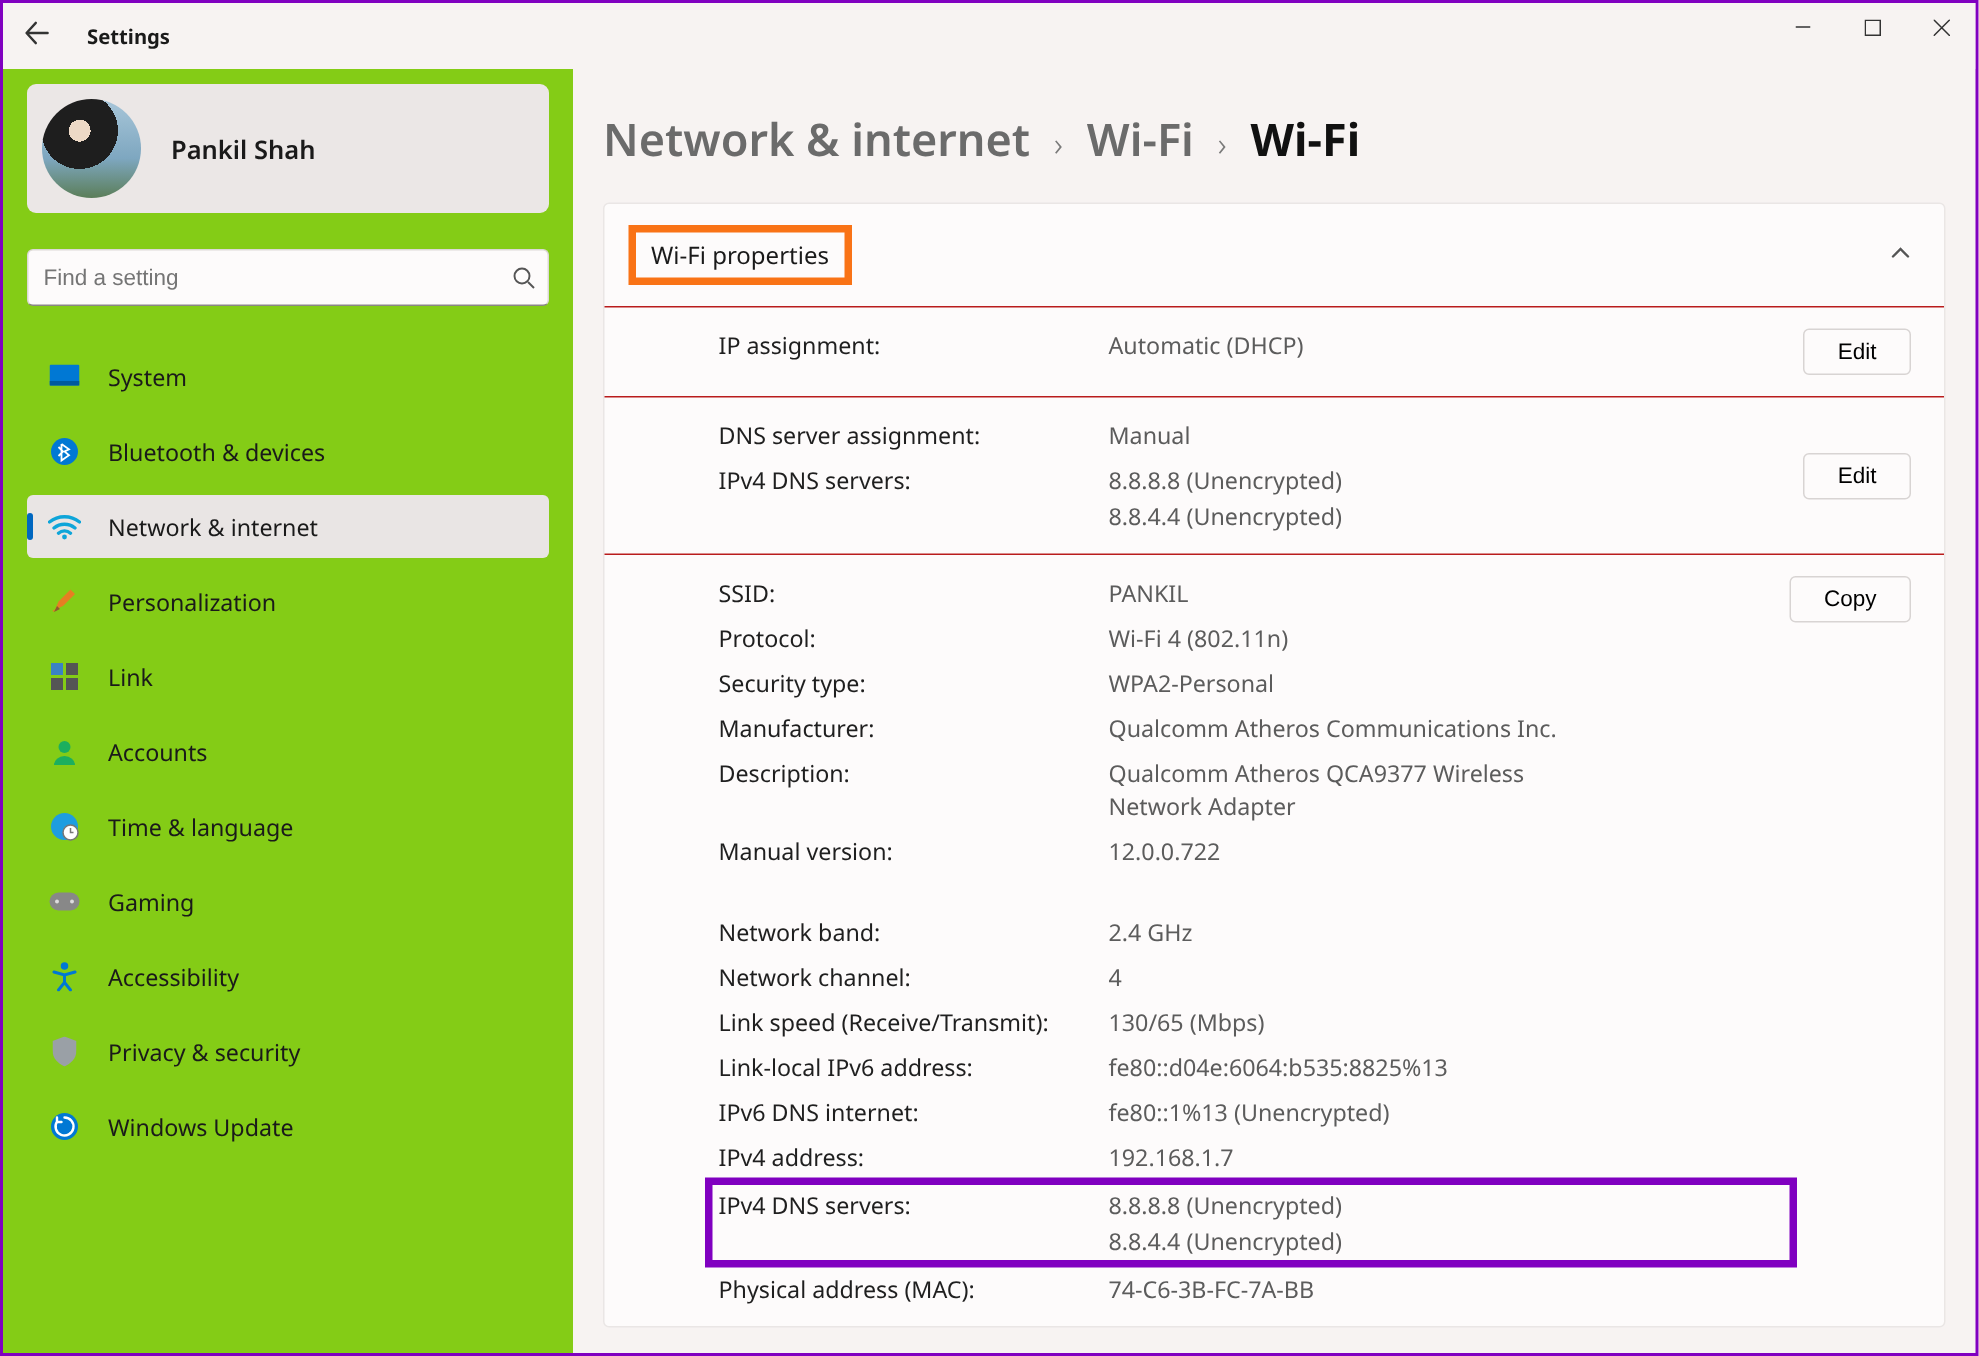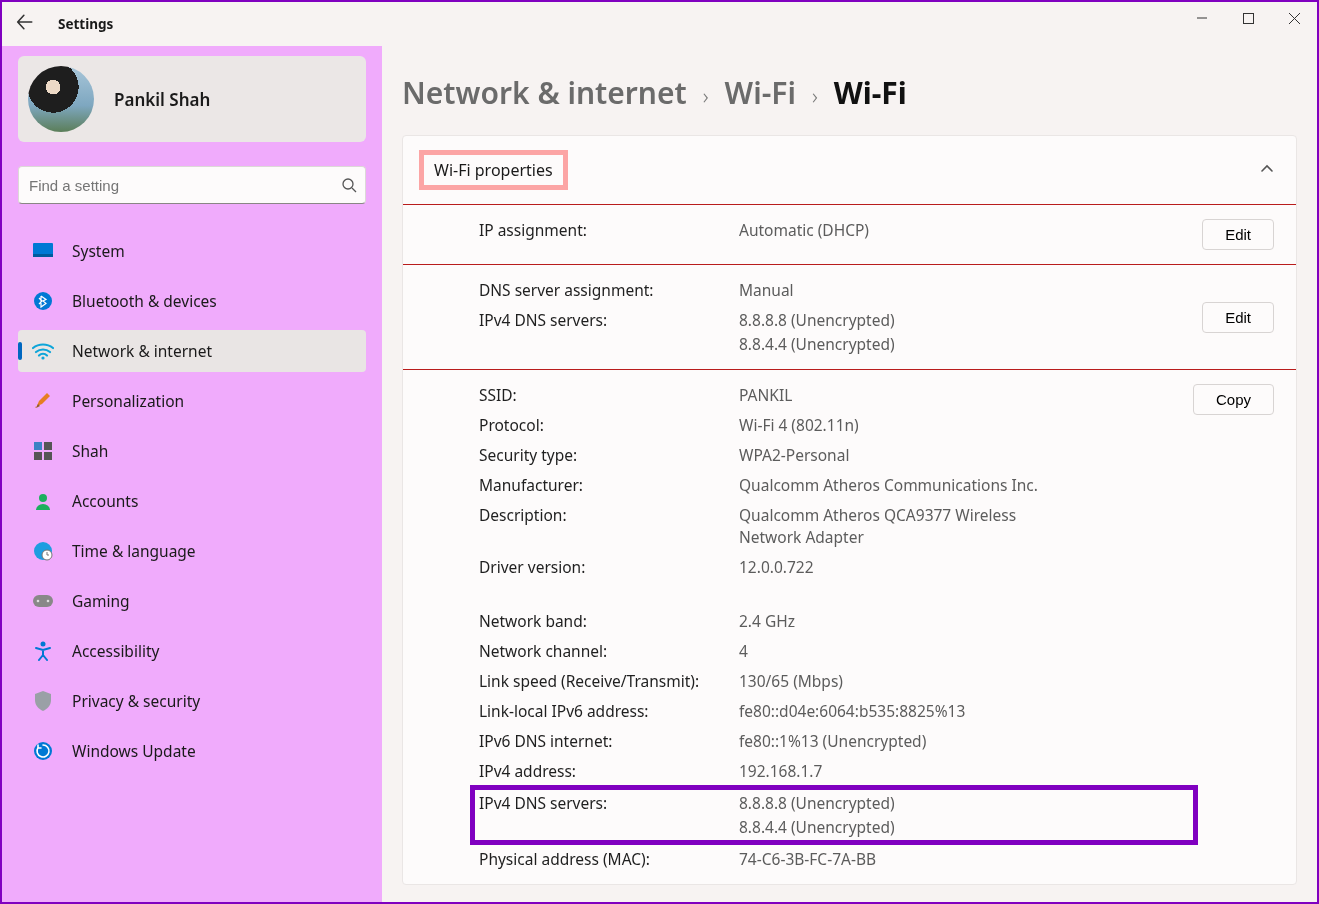--- a/index.html
+++ b/index.html
@@ -26,21 +26,21 @@
   .window-controls { position: absolute; top: 0; right: 0; display: flex; }
   .window-controls div {
     width: 46px; height: 32px;
     display: flex; align-items: center; justify-content: center;
     color: #4a4a4a; cursor: pointer;
   }
   .layout { display: flex; height: calc(100% - 44px); }
   .sidebar {
     width: 380px; flex: none;
     padding: 10px 16px 0 16px;
-    background: #f0abfc;
+    background: #84cc16;
   }
   .profile-card {
     height: 86px;
     background: #ebe7e6;
     border-radius: 6px;
     display: flex;
     align-items: center;
     padding-left: 10px;
     margin-bottom: 24px;
   }
@@ -108,21 +108,21 @@
     border-radius: 4px;
   }
   .section-head {
     display: flex; align-items: center; justify-content: space-between;
     padding: 14px 22px 14px 16px;
   }
   .section-head .label {
     font-size: 16px; color: #1a1a1a;
   }
   .hl {
-    border: 5px solid #fca5a5;
+    border: 5px solid #f97316;
     padding: 4px 10px;
     display: inline-block;
   }
   .chev { color: #555; }
   .row {
     display: flex;
     border-top: 1px solid #b91c1c;
     padding: 14px 22px 14px 76px;
     font-size: 15.5px;
     color: #1f1f1f;
@@ -230,21 +230,21 @@
       </li>
       <li class="nav-item">
         <span class="ico">
             <svg width="18" height="18" viewBox="0 0 18 18">
               <rect width="8" height="8" fill="#3b82c4"></rect>
               <rect x="10" width="8" height="8" fill="#555"></rect>
               <rect y="10" width="8" height="8" fill="#555"></rect>
               <rect x="10" y="10" width="8" height="8" fill="#555"></rect>
             </svg>
           </span>
-        <span>Shah</span>
+        <span>Link</span>
       </li>
       <li class="nav-item">
         <span class="ico">
             <svg width="18" height="18" viewBox="0 0 18 18">
               <circle cx="9" cy="6" r="4" fill="#1caf5e"></circle>
               <path d="M2 18a7 6 0 0114 0z" fill="#1caf5e"></path>
             </svg>
           </span>
         <span>Accounts</span>
       </li>
@@ -357,21 +357,21 @@
             </div>
           <div class="pair">
               <span class="k">Manufacturer:</span>
               <span class="v">Qualcomm Atheros Communications Inc.</span>
             </div>
           <div class="pair">
               <span class="k">Description:</span>
               <span class="v" style="max-width:320px">Qualcomm Atheros QCA9377 Wireless Network Adapter</span>
             </div>
           <div class="pair">
-              <span class="k">Driver version:</span>
+              <span class="k">Manual version:</span>
               <span class="v">12.0.0.722</span>
             </div>
           <div style="height:16px"></div>
           <div class="pair">
               <span class="k">Network band:</span>
               <span class="v">2.4 GHz</span>
             </div>
           <div class="pair">
               <span class="k">Network channel:</span>
               <span class="v">4</span>

